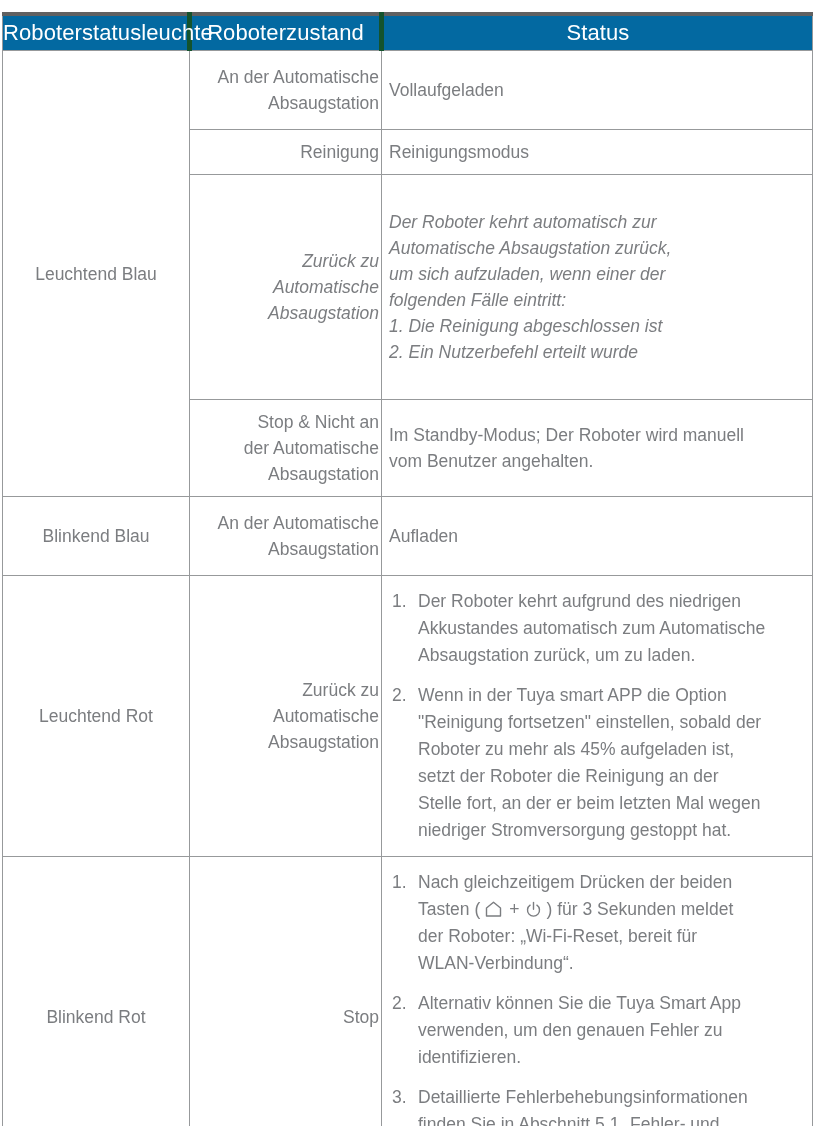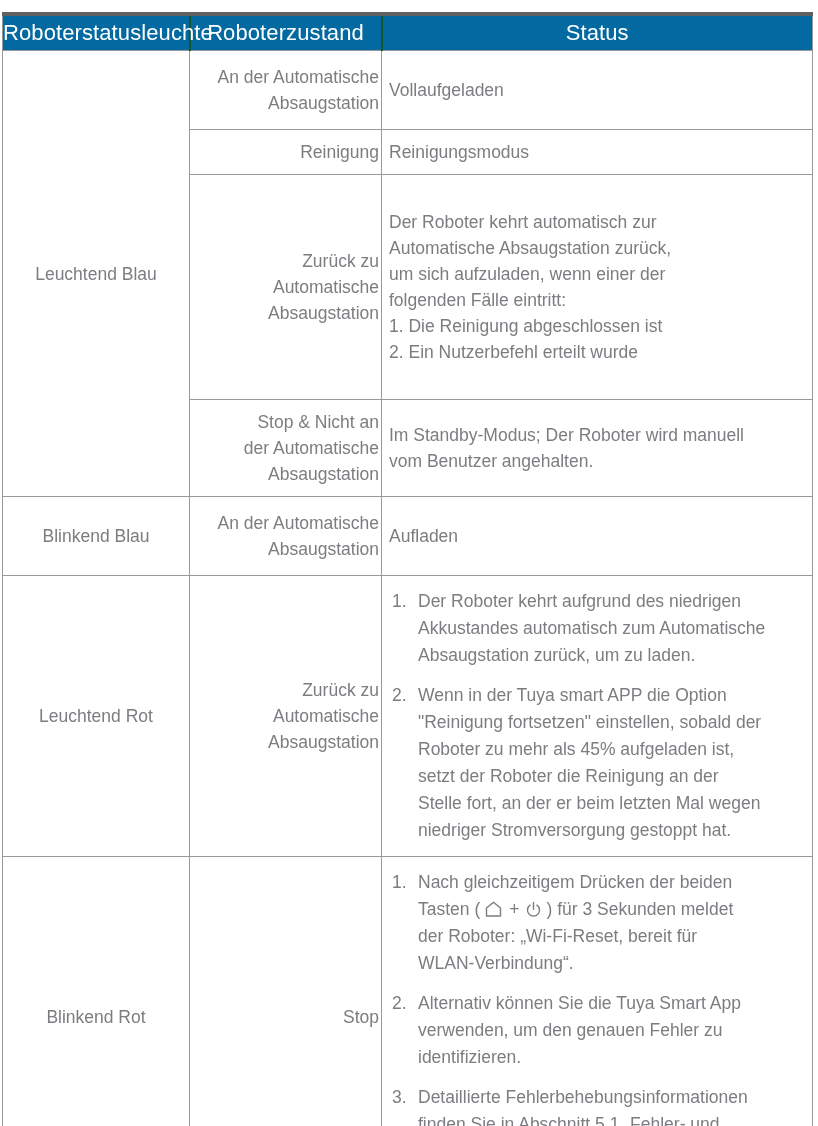--- a/index.html
+++ b/index.html
@@ -35,33 +35,33 @@
     font-size: 22px;
     font-weight: normal;
     text-align: center;
     vertical-align: middle;
     height: 34px;
     border-top: 4px solid #616161;
     border-bottom: 1px solid #97999b;
     padding: 0;
     letter-spacing: 0.1px;
   }
-  th + th { border-left: 2px solid #14532d; }
+  th + th { border-left: 5px solid #14532d; }
 
   td {
     border: 1px solid #97999b;
     color: #7b7d80;
     font-size: 17.5px;
     vertical-align: middle;
     padding: 12px;
     box-sizing: border-box;
   }
   tr.r0 td { height: 79px; }
   tr.r1 td { height: 41px; }
-  tr.r2 td { height: 225px; }
+  tr.r2 td { height: 225px; font-style: italic; }
   tr.r3 td { height: 94px; }
   tr.r4 td { height: 79px; }
   tr.r5 td { height: 280px; }
   tr.r6 td { height: 313px; }
 
   td.light-cell {
     text-align: center;
     line-height: 26px;
   }
   td.state-cell {

